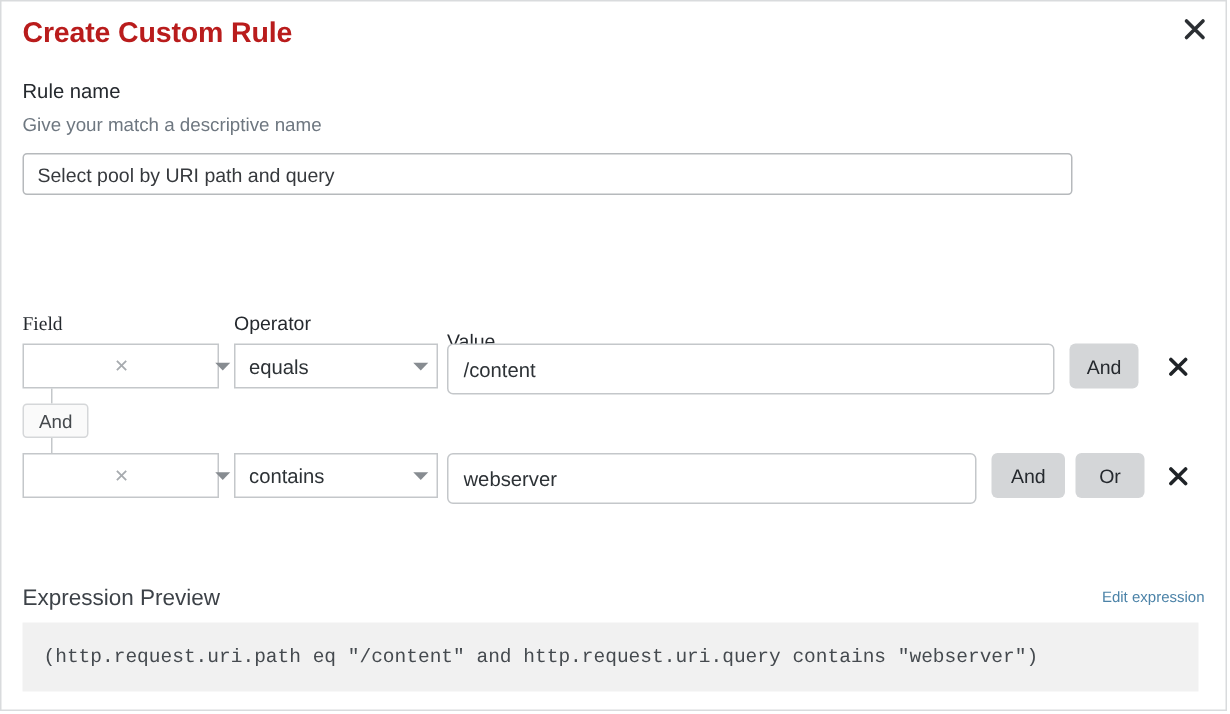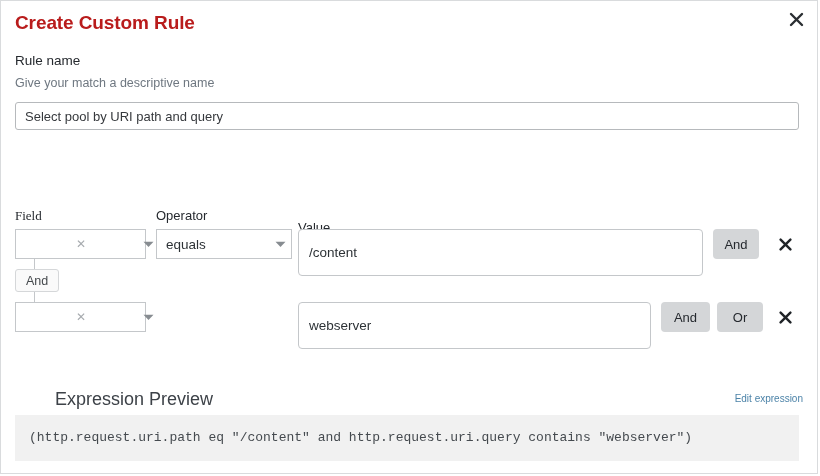--- a/index.html
+++ b/index.html
@@ -78,21 +78,21 @@
     font-family: "Liberation Sans", sans-serif;
     font-size: 13px;
     color: #36393d;
     padding: 0 9px;
     line-height: 26px;
     outline: none;
   }
   #rule-name-input {
     left: 14px;
     top: 101px;
-    width: 784px;
+    width: 700px;
   }
 
   
   .section-heading {
     position: absolute;
     left: 14px;
     top: 172px;
     font-size: 15px;
     font-weight: bold;
     color: #25292e;
@@ -155,21 +155,21 @@
     cursor: pointer;
   }
   .caret svg { display: block; }
 
   .field-select    { left: 14px;  width: 131px; }
   .operator-select { left: 155px; width: 136px; }
 
   .value-input {
     position: absolute;
     box-sizing: border-box;
-    height: 47px;
+    height: 34px;
     top: 0;
     left: 297px;
     border: 1px solid #c4c7ca;
     border-radius: 4px;
     background: #ffffff;
     font-family: "Liberation Sans", sans-serif;
     font-size: 13.5px;
     color: #2d3236;
     padding: 0 10px;
     line-height: 28px;
@@ -244,24 +244,23 @@
     font-size: 12.5px;
     color: #45494d;
     cursor: pointer;
   }
 
   
   .expr-label {
     position: absolute;
     left: 14px;
     top: 390px;
-    font-size: 18px;
+    font-size: 15px;
     color: #3d4248;
     line-height: 16px;
-    margin-left: 40px;
   }
   .expr-link {
     position: absolute;
     right: 14px;
     top: 390px;
     font-size: 10px;
     color: #4c83a8;
     line-height: 16px;
     text-decoration: none;
     cursor: pointer;
@@ -345,20 +344,28 @@
     <div class="select-box field-select">
       <span class="sel-text">URI Query St...</span>
       <span class="clear-x">✕</span>
       <span class="caret">
         <svg width="11" height="7" viewBox="0 0 11 7" aria-hidden="true">
           <path d="M0.5 0.8 L5.5 6 L10.5 0.8 Z" fill="#878c91"></path>
         </svg>
       </span>
     </div>
 
+    <div class="select-box operator-select">
+      <span class="sel-text">contains</span>
+      <span class="caret">
+        <svg width="11" height="7" viewBox="0 0 11 7" aria-hidden="true">
+          <path d="M0.5 0.8 L5.5 6 L10.5 0.8 Z" fill="#878c91"></path>
+        </svg>
+      </span>
+    </div>
 
     <input class="value-input" id="value-input-1" type="text" value="webserver" style="">
 
     <button class="logic-btn" id="and-btn-1">And</button>
     <button class="logic-btn" id="or-btn-1">Or</button>
 
     <button class="row-delete" id="delete-btn-1">
       <svg width="13" height="13" viewBox="0 0 13 13" aria-hidden="true">
         <path d="M1.6 1.6 L11.4 11.4 M11.4 1.6 L1.6 11.4" stroke="#1f2327" stroke-width="2.4" stroke-linecap="round"></path>
       </svg>

